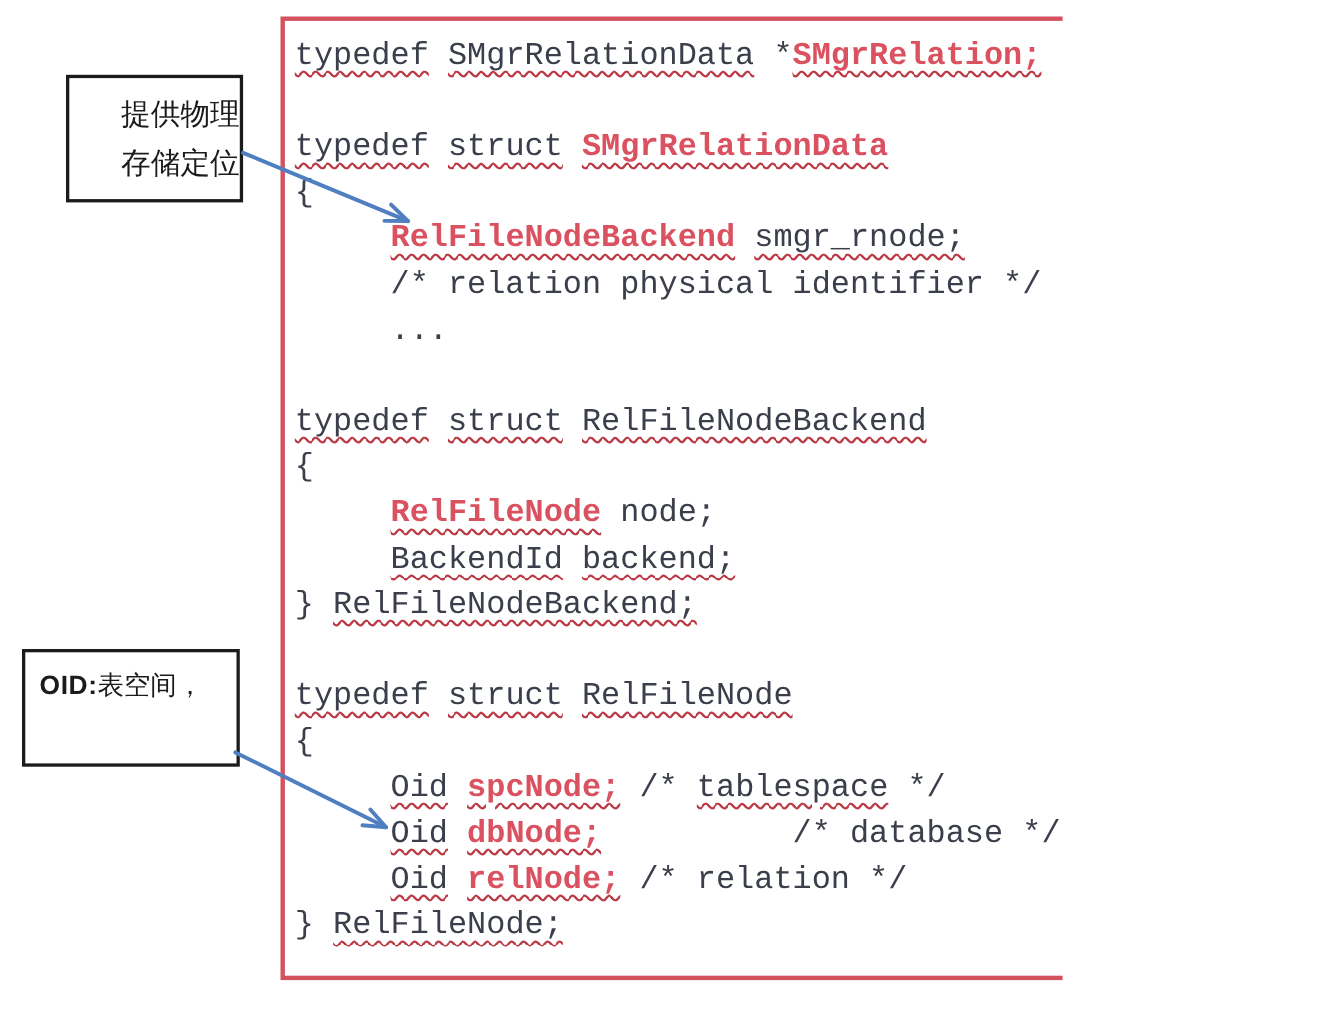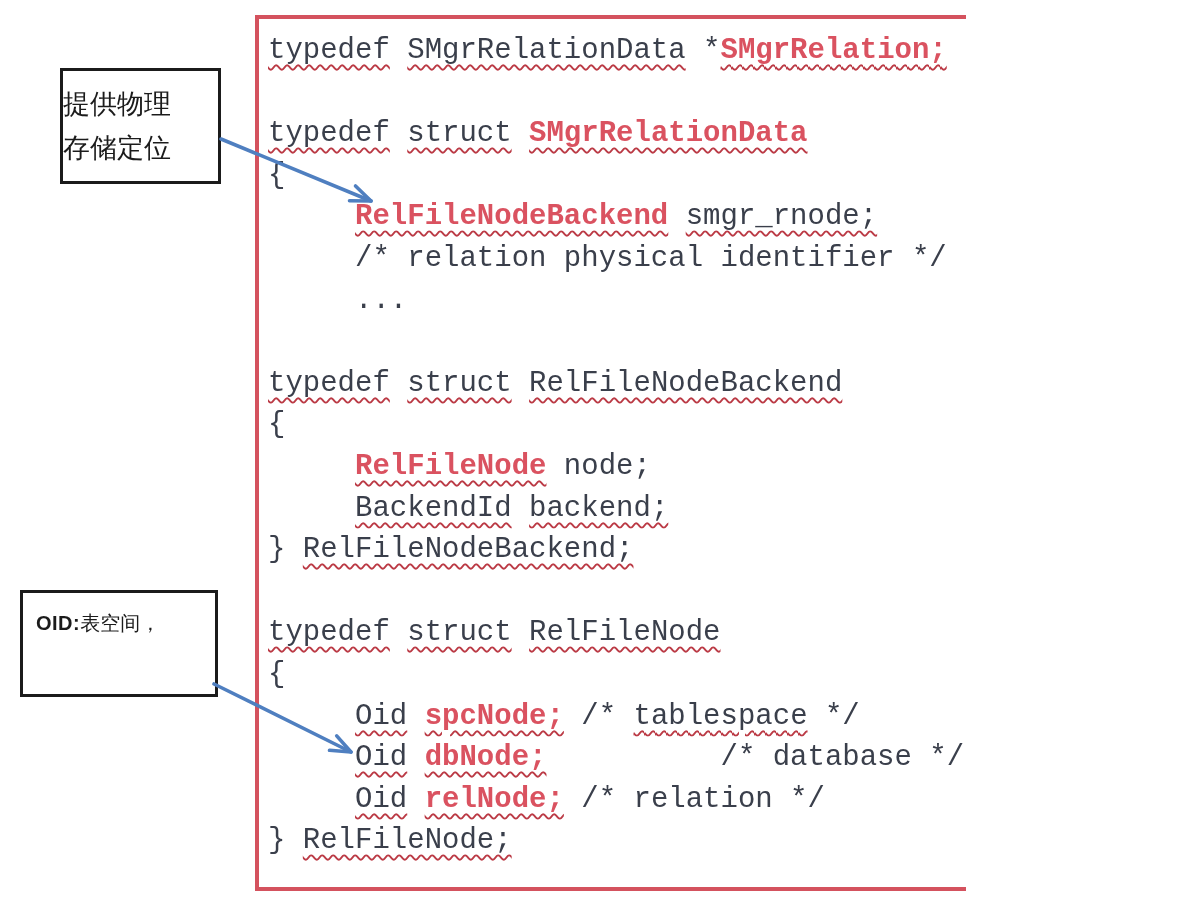--- a/index.html
+++ b/index.html
@@ -54,26 +54,26 @@
     position:absolute;
     border:3px solid var(--note-border);
     background:#ffffff;
     box-sizing:border-box;
     color:var(--note-text);
     font-family:"Liberation Serif","DejaVu Serif",serif;
   }
   #note-physical{
     left:60px;top:68px;width:161px;height:116px;
     font-size:27px;line-height:44px;
-    text-align:left;
+    text-align:right;
     padding-top:11px;
   }
   #note-oid{
     left:20px;top:590px;width:198px;height:107px;
-    font-size:20px;line-height:43px;
+    font-size:24px;line-height:43px;
     text-align:left;
     padding:9px 0 0 13px;
   }
   .oid-prefix{
     font-family:"Liberation Sans",sans-serif;
     font-weight:bold;
     letter-spacing:0.5px;
   }
   
   #arrows{

